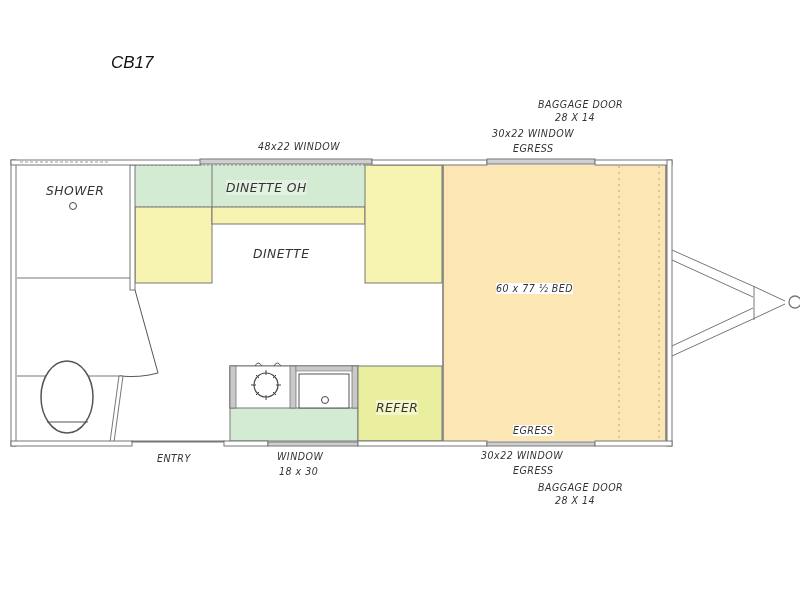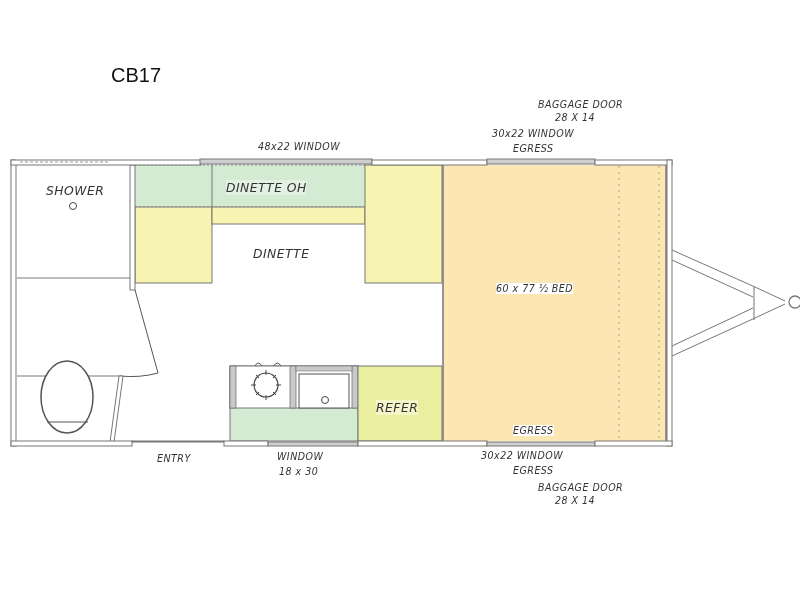--- a/index.html
+++ b/index.html
@@ -1,17 +1,17 @@
 <!DOCTYPE html>
 <html><head>
   <meta charset="utf-8">
   <style>
     html, body { margin:0; padding:0; background:#ffffff; }
     body { width:800px; height:600px; position:relative; overflow:hidden; font-family:"DejaVu Sans", sans-serif; }
-    .title { position:absolute; left:111px; top:64px; font-family:"Liberation Sans", sans-serif; font-size:20px; color:#111; }
+    .title { position:absolute; left:111px; top:53px; font-family:"Liberation Sans", sans-serif; font-size:17px; color:#111;font-style:italic; }
     .lbl { position:absolute; font-family:"DejaVu Sans", sans-serif; font-style:italic; color:#333; white-space:nowrap; transform:scaleX(0.95); transform-origin:left top; }
     .small { font-size:10px; letter-spacing:0.5px; }
     .med { font-size:13px; letter-spacing:0.5px; }
     svg { position:absolute; left:0; top:0; }
   </style>
 </head>
 <body>
 
 <div class="title">CB17</div>
 

